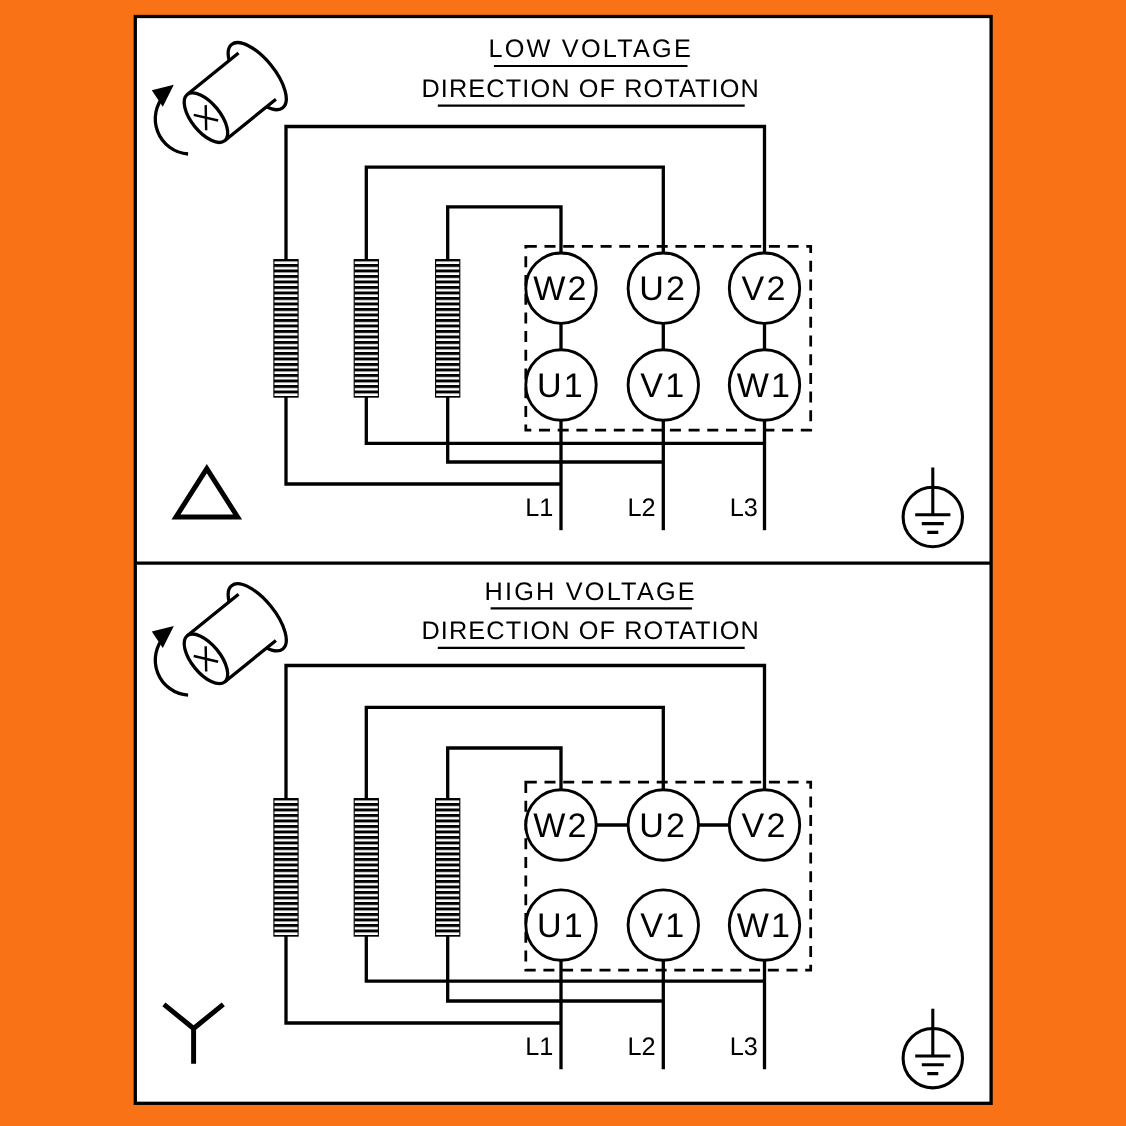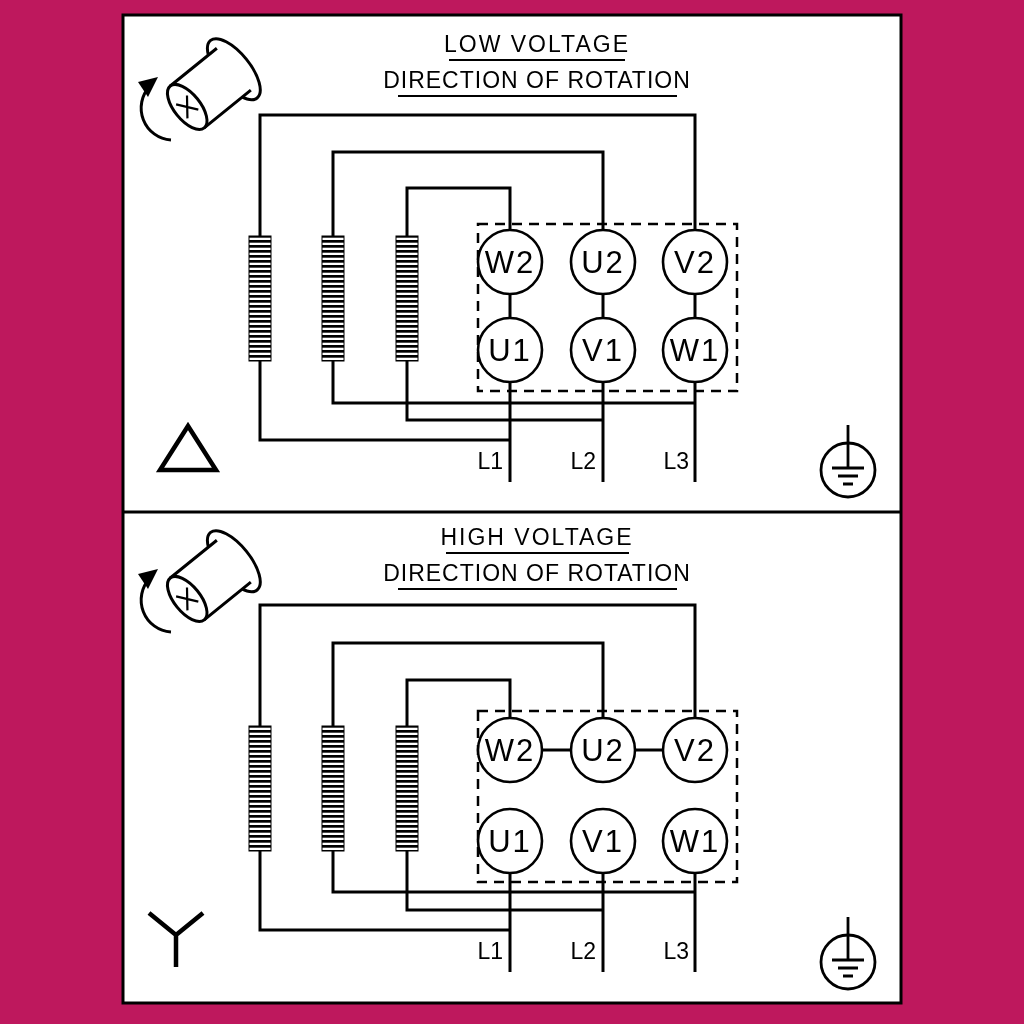--- a/index.html
+++ b/index.html
@@ -1,20 +1,20 @@
 <!DOCTYPE html>
 <html><head>
 <meta charset="utf-8">
 <style>
   html, body {
     margin: 0; padding: 0;
     width: 1024px; height: 1024px;
     background: #ffffff;
   }
-  .stage { width: 1024px; height: 1024px; position: relative; background: #be185d; }
+  .stage { width: 1024px; height: 1024px; position: relative; background: #f97316; }
   svg { display: block; }
   text { font-family: "Liberation Sans", "DejaVu Sans", sans-serif; fill: #000; }
   .title    { font-size: 23px; letter-spacing: 2px; }
   .subtitle { font-size: 23px; letter-spacing: 1px; }
   .terminal-label { font-size: 31px; letter-spacing: 2px; }
   .line-label     { font-size: 23px; }
   .wire  { fill: none; stroke: #000; stroke-width: 3; }
   .sym   { fill: none; stroke: #000; stroke-width: 4.5; }
   .underline { stroke: #000; stroke-width: 2; }
   .circ { fill: #ffffff; stroke: #000; stroke-width: 2.6; }

